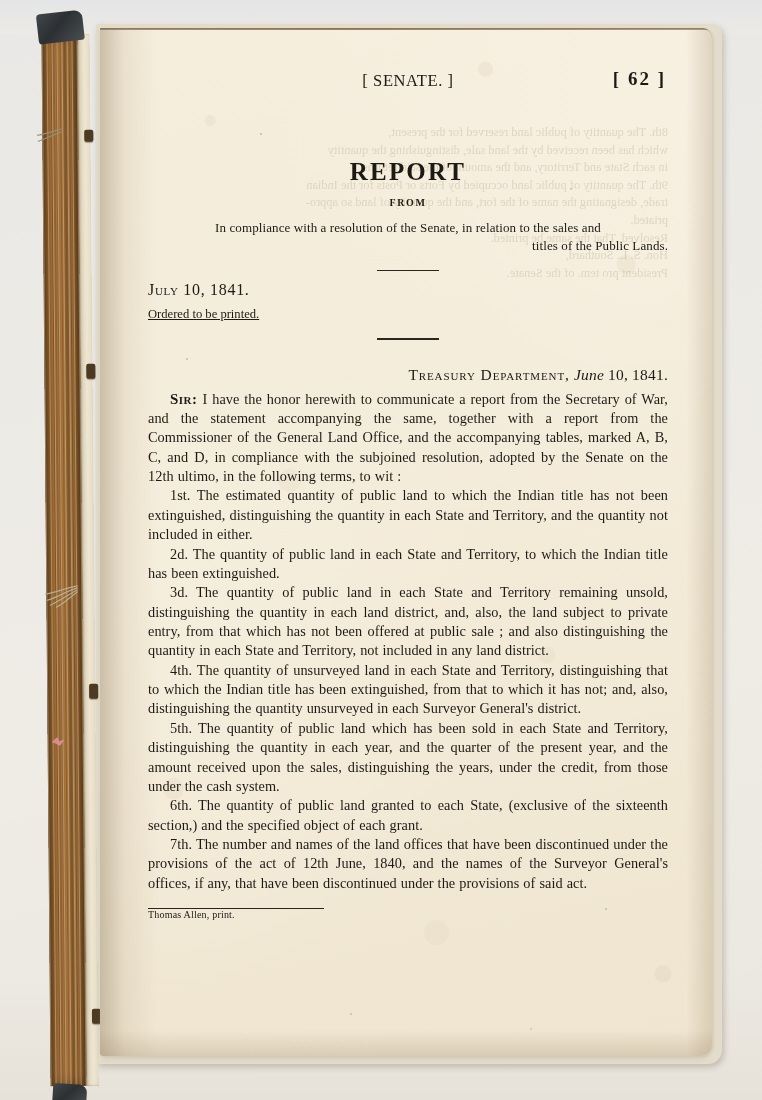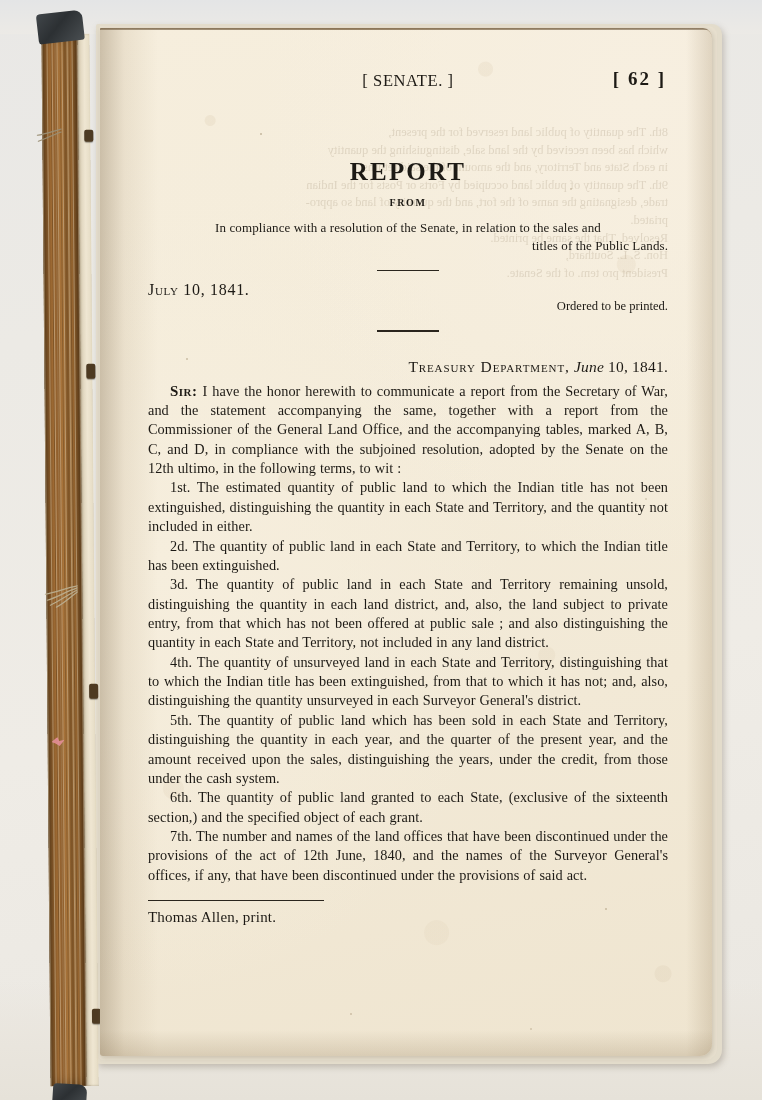--- a/index.html
+++ b/index.html
@@ -297,23 +297,24 @@
   }
   .date-line {
     margin-top: 10px;
     font-size: 16px;
     font-variant: small-caps;
     letter-spacing: .7px;
     text-align: left;
   }
   .date-line .num { font-variant: normal; }
   .ordered {
-    margin-top: 0;
+    margin-top: 8px;
     font-size: 12.6px;
-    text-align: right;
+    text-align: left;
+    text-decoration: underline;
   }
 
   .dept-line {
     margin-top: 26px;
     text-align: right;
     font-size: 15.5px;
     letter-spacing: .2px;
   }
   .dept-line .dept {
     font-variant: small-caps;
@@ -344,22 +345,22 @@
   .imprint-wrap {
     margin-top: 15px;
     width: 176px;
   }
   .imprint-rule {
     height: 1.2px;
     background: #2a251d;
     width: 176px;
   }
   .imprint {
-    margin-top: 8px;
-    font-size: 15px;
+    margin-top: 0;
+    font-size: 10px;
     letter-spacing: .2px;
   }
 </style>
 </head>
 <body>
 
 <div id="scene">
 
   <div class="backdrop"></div>
   <div class="backdrop-top"></div>

